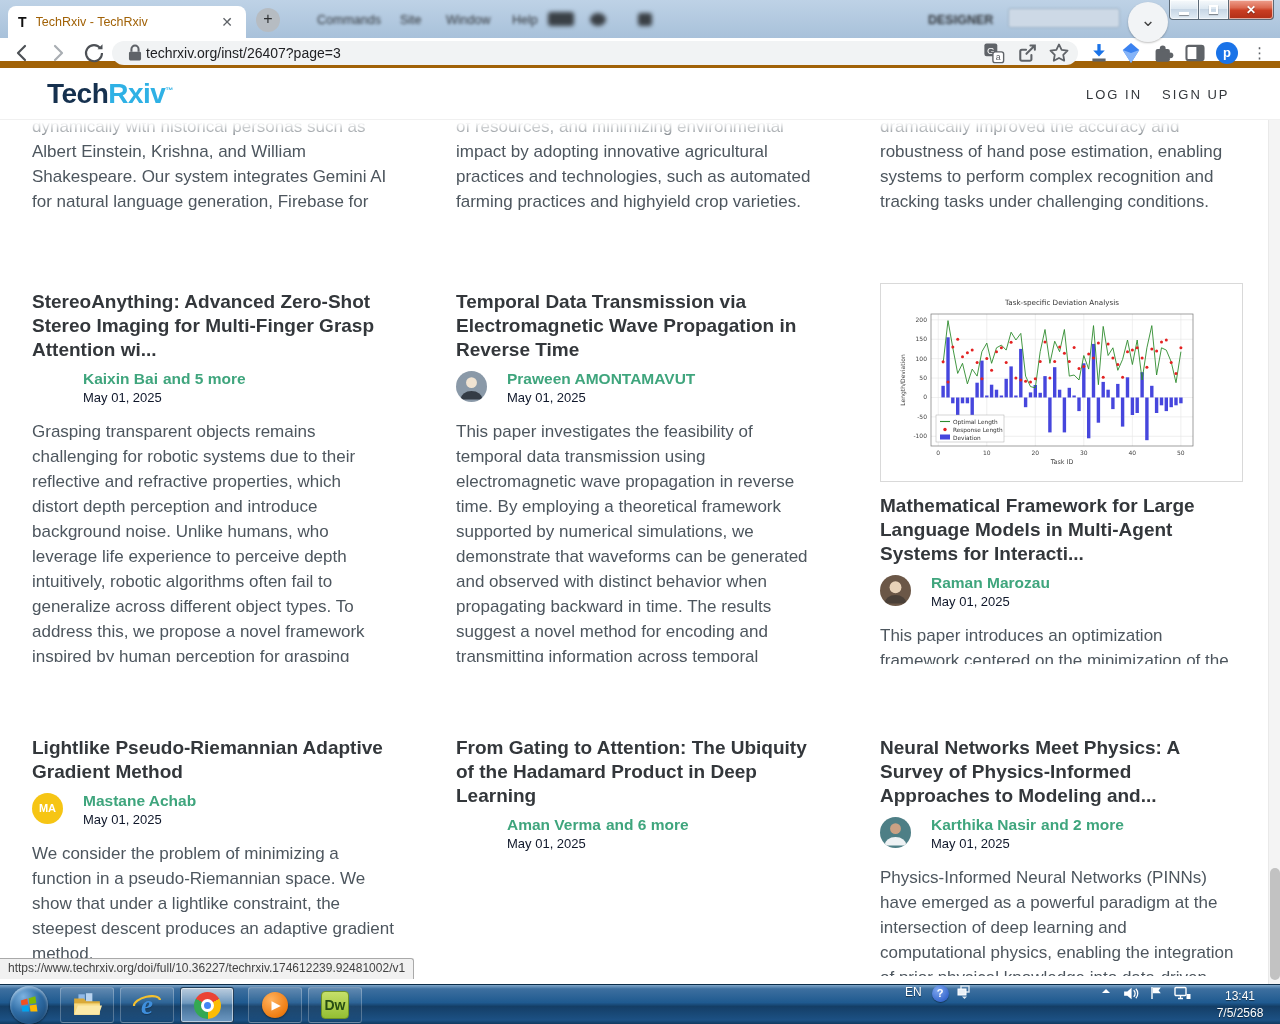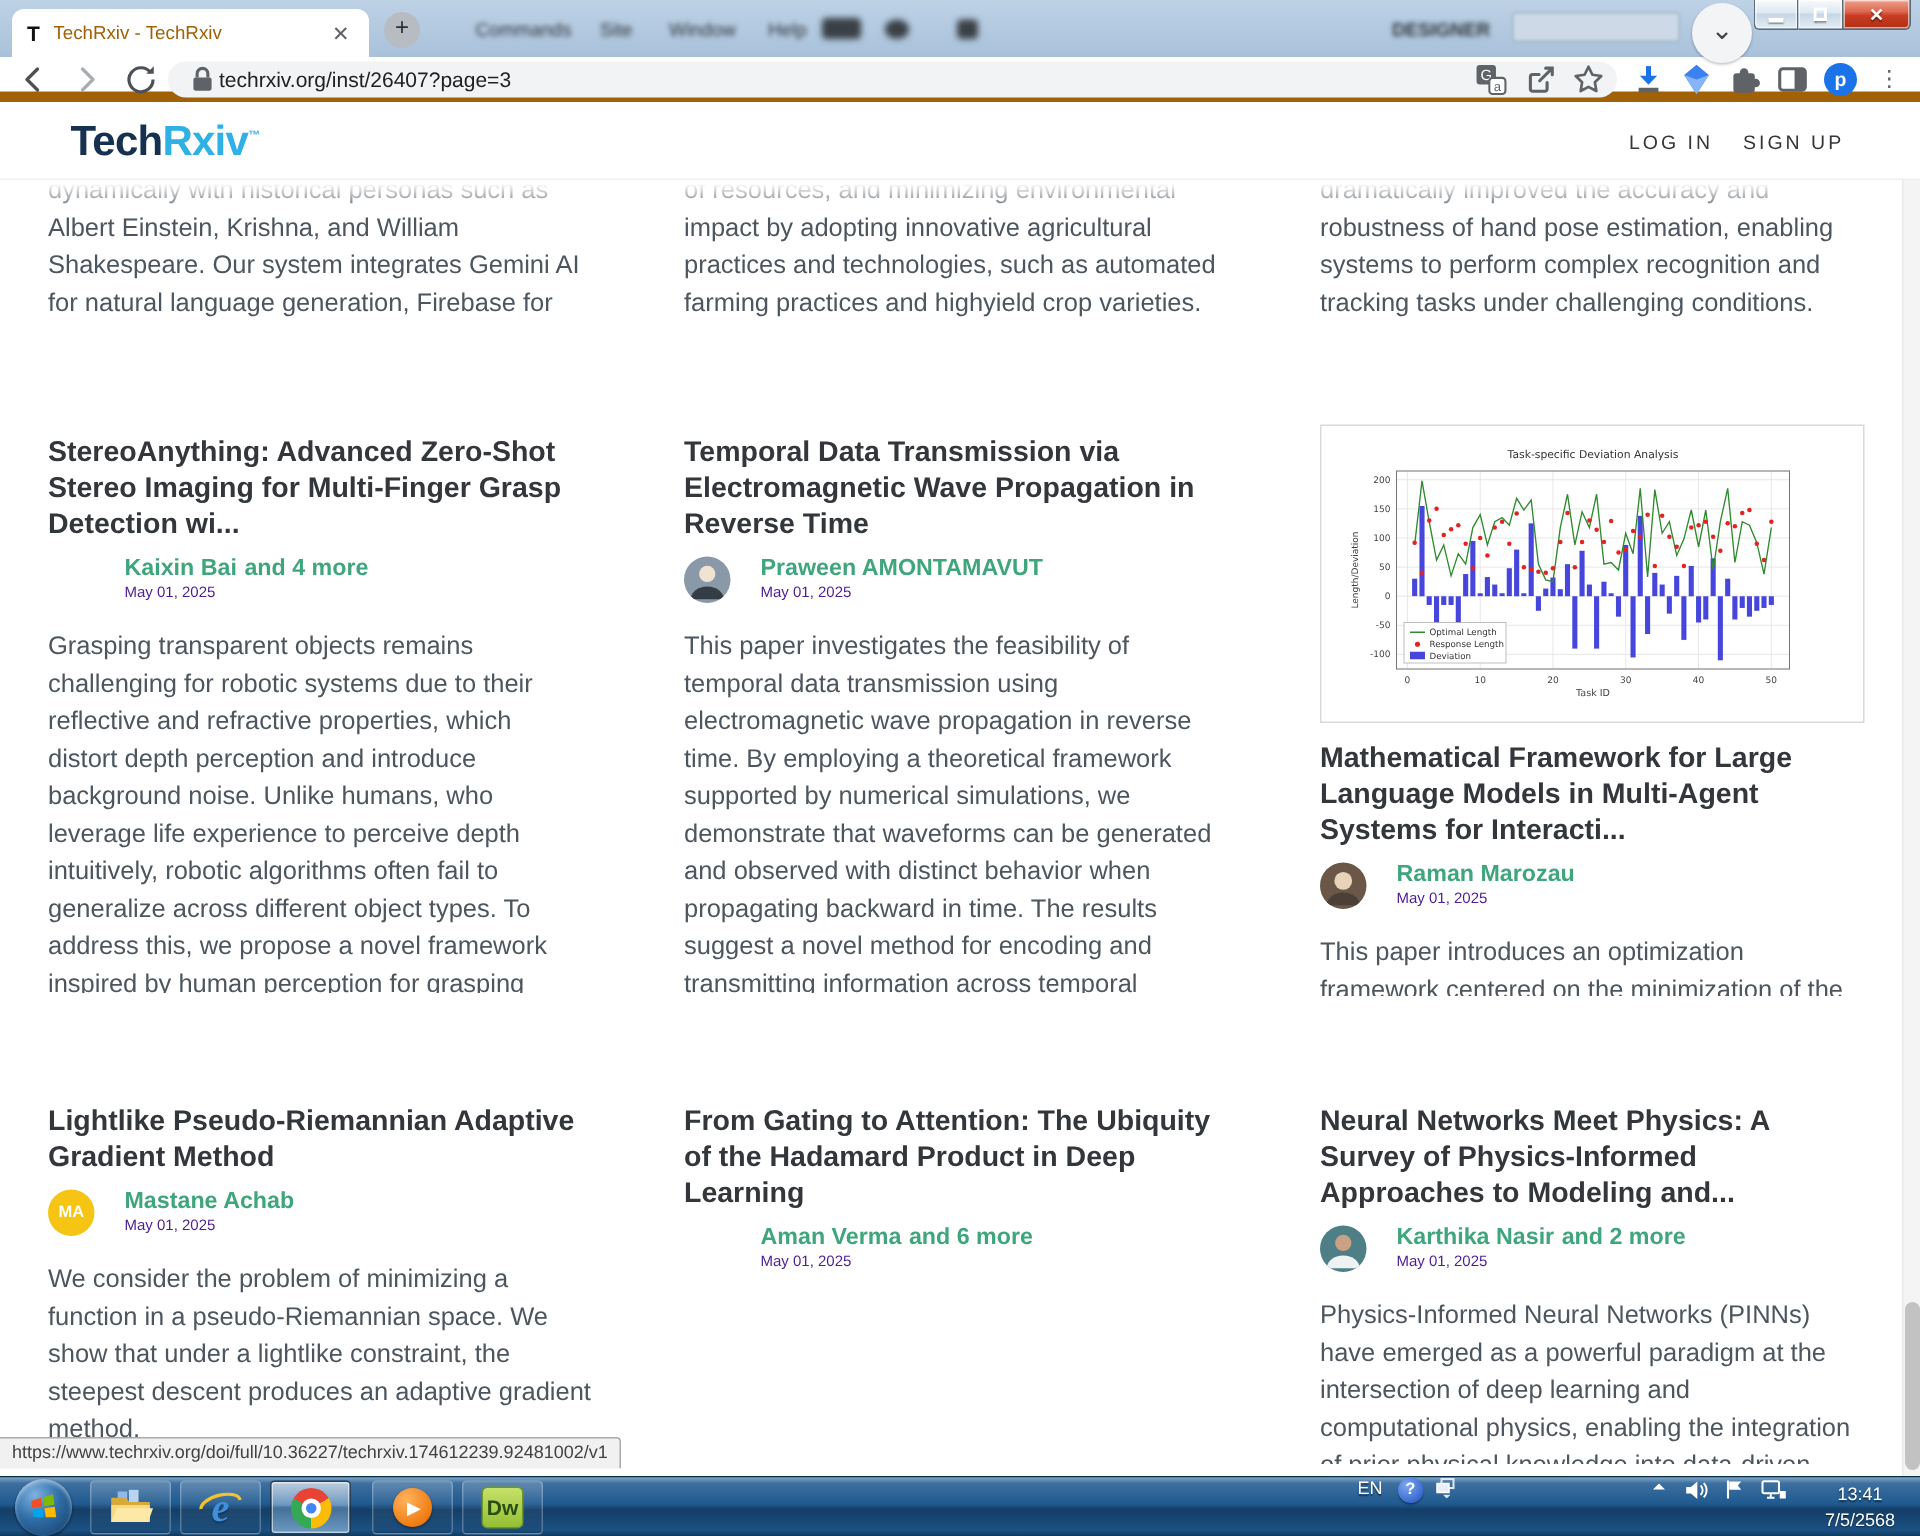--- a/index.html
+++ b/index.html
@@ -68,21 +68,21 @@
 
   .card { position:absolute; width:396px; overflow:hidden; }
   .title { font-size:19px; line-height:24px; font-weight:bold; color:#33373b; white-space:pre-line; }
   .byline { position:relative; margin-top:8px; min-height:34px; padding-left:51px; }
   .avatar { position:absolute; left:0; top:1px; width:31px; height:31px; border-radius:50%;
             overflow:hidden; }
   .avatar svg { display:block; }
   .avatar.initials { color:#fff; font-size:11px; font-weight:bold; text-align:center; line-height:31px; }
   .authors { color:#3fa57d; font-weight:bold; font-size:15.5px; line-height:17px; }
   .authors .more { margin-left:5px; }
-  .date { font-size:10px; color:#4c1d95; margin-top:2px; }
+  .date { font-size:13px; color:#0f172a; margin-top:2px; }
   .abstract { margin-top:14px; font-size:17px; line-height:25px; color:#4d565e; white-space:pre-line; }
   .frag-wrap .abstract { margin-top:0; }
   .chart-card { position:absolute; left:880px; top:283px; width:363px; height:199px;
                 border:1px solid #d9d9d9; background:#fff; }
 
   
   .sb-track { position:absolute; left:1268px; top:68px; width:12px; height:916px; background:#f4f4f4;
               border-left:1px solid #e9e9e9; }
   .sb-thumb { position:absolute; left:1px; top:800px; width:10px; height:112px; background:#c2c2c2;
               border-radius:5px; }
@@ -243,23 +243,23 @@
       <p class="abstract">dramatically improved the accuracy and
 robustness of hand pose estimation, enabling
 systems to perform complex recognition and
 tracking tasks under challenging conditions.</p>
     </div>
   <div class="fade-top"></div>
 
   <article class="card" style="left:32px;top:290px;height:372px">
     <h2 class="title">StereoAnything: Advanced Zero-Shot
 Stereo Imaging for Multi-Finger Grasp
-Detection wi...</h2>
+Attention wi...</h2>
     <div class="byline">
-      <a class="authors"><span>Kaixin Bai</span><span class="more">and 4 more</span></a>
+      <a class="authors"><span>Kaixin Bai</span><span class="more">and 5 more</span></a>
       <div class="date">May 01, 2025</div>
     </div>
     <p class="abstract">Grasping transparent objects remains
 challenging for robotic systems due to their
 reflective and refractive properties, which
 distort depth perception and introduce
 background noise. Unlike humans, who
 leverage life experience to perceive depth
 intuitively, robotic algorithms often fail to
 generalize across different object types. To

